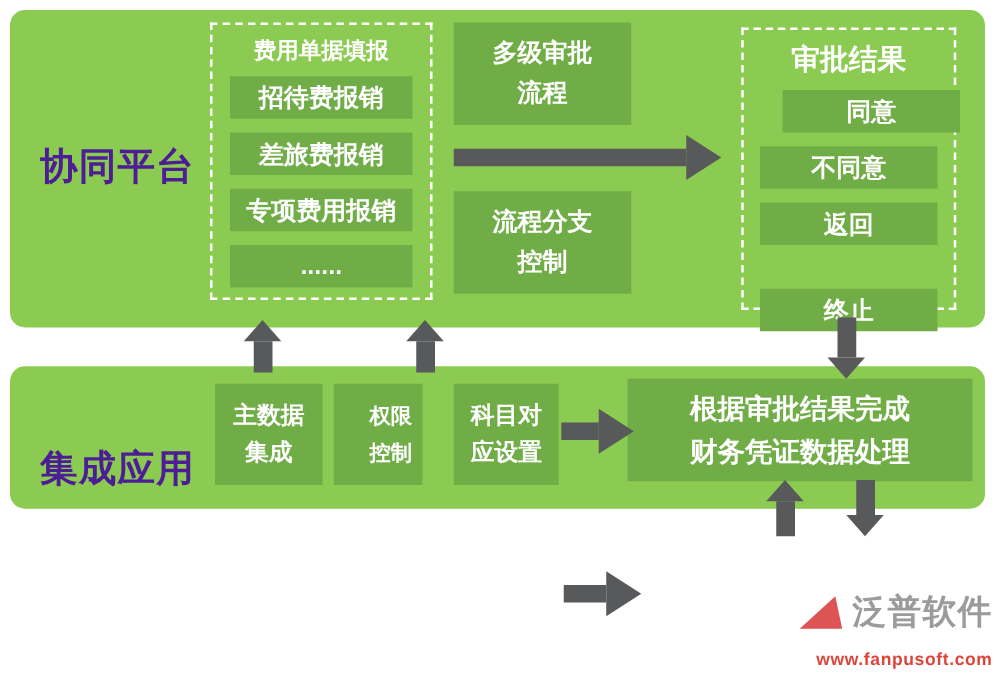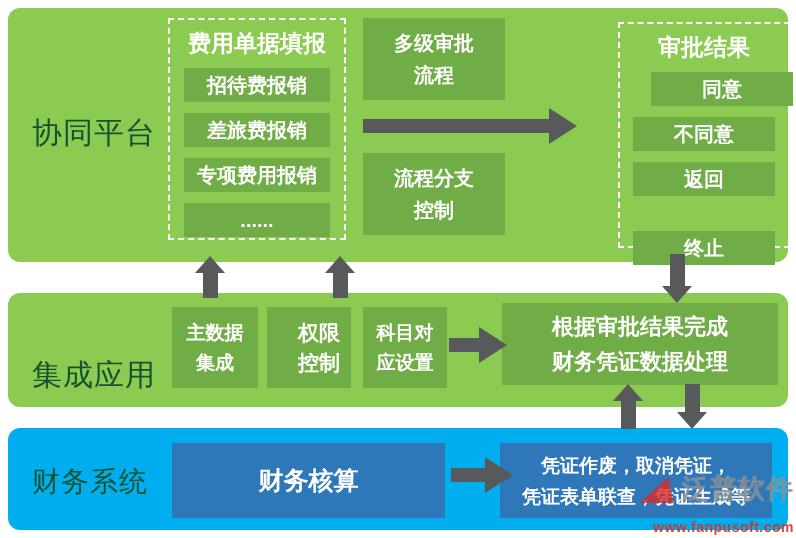--- a/index.html
+++ b/index.html
@@ -8,21 +8,21 @@
     font-family:"Liberation Sans","DejaVu Sans",sans-serif;
     -webkit-font-smoothing:antialiased;
   }
   .band{position:absolute;left:8px;width:780px;border-radius:12px;}
   .band.green{background:#8ccb51;}
   .band.cyan{background:#00aeef;}
   #band-collab{top:8px;height:254px;}
   #band-integration{top:293px;height:114px;}
   #band-finance{top:428px;height:102px;}
 
-  .band-label{position:absolute;color:#14532d;font-weight:normal;letter-spacing:1px;white-space:nowrap;}
+  .band-label{position:absolute;color:#4c1d95;font-weight:bold;letter-spacing:1px;white-space:nowrap;}
 
   .dashedbox{position:absolute;border:2px dashed #ffffff;box-sizing:border-box;}
   .dashed-title{color:#fff;font-weight:bold;text-align:center;white-space:nowrap;}
   .gbox{background:#70ad47;color:#fff;font-weight:bold;display:flex;align-items:center;justify-content:center;text-align:left;box-sizing:border-box;}
   .bbox{background:#2e77b8;color:#fff;font-weight:bold;display:flex;flex-direction:column;align-items:center;justify-content:center;text-align:center;box-sizing:border-box;position:absolute;}
   .stack{display:flex;flex-direction:column;gap:11px;align-items:center;}
 
   
   .arr-right{position:absolute;display:flex;align-items:center;z-index:6;}
   .arr-right .stem{flex:1;height:14px;background:#58595b;}
@@ -44,40 +44,40 @@
 </style>
 </head>
 <body>
 
 <div id="stage">
 
   <div class="band green" id="band-collab">
     <div class="band-label" style="left:24px;top:105px;font-size:30px;">协同平台</div>
 
     <div class="dashedbox" style="left:160px;top:10px;width:178px;height:222px;padding-top:8px;">
-      <div class="dashed-title" style="font-size:23px;margin-bottom:9px;">费用单据填报</div>
+      <div class="dashed-title" style="font-size:18px;margin-bottom:9px;">费用单据填报</div>
       <div class="stack">
         <div class="gbox item">招待费报销</div>
         <div class="gbox item">差旅费报销</div>
         <div class="gbox item">专项费用报销</div>
         <div class="gbox item">......</div>
       </div>
     </div>
 
     <div class="gbox two-line" style="position:absolute;left:355px;top:10px;width:142px;height:82px;flex-direction:column;">
       <div>多级审批</div>
       <div>流程</div>
     </div>
 
     <div class="gbox two-line" style="position:absolute;left:355px;top:145px;width:142px;height:82px;flex-direction:column;">
       <div>流程分支</div>
       <div>控制</div>
     </div>
 
-    <div class="dashedbox" style="left:610px;top:14px;width:172px;height:226px;padding-top:8px;">
+    <div class="dashedbox" style="left:585px;top:14px;width:172px;height:226px;padding-top:8px;">
       <div class="dashed-title" style="font-size:23px;margin-bottom:9px;">审批结果</div>
       <div class="stack">
         <div class="gbox item" style="width:142px;margin-left:36px;">同意</div>
         <div class="gbox item" style="width:142px;">不同意</div>
         <div class="gbox item" style="width:142px;">返回</div>
         <div class="gbox item" style="width:142px;margin-top:24px;">终止</div>
       </div>
     </div>
   </div>
 
@@ -86,52 +86,40 @@
     <div class="head"></div>
   </div>
 
   <div class="band green" id="band-integration">
     <div class="band-label" style="left:24px;top:38px;font-size:30px;margin-top:24px;">集成应用</div>
 
     <div class="gbox two-line" style="position:absolute;left:164px;top:14px;width:86px;height:81px;flex-direction:column;line-height:30px;font-size:19px;">
       <div>主数据</div>
       <div>集成</div>
     </div>
-    <div class="gbox two-line" style="position:absolute;left:259px;top:14px;width:84px;height:81px;flex-direction:column;line-height:30px;font-size:21px;padding-left:20px;">
+    <div class="gbox two-line" style="position:absolute;left:259px;top:14px;width:71px;height:81px;flex-direction:column;line-height:30px;font-size:17px;padding-left:20px;">
       <div>权限</div>
       <div>控制</div>
     </div>
     <div class="gbox two-line" style="position:absolute;left:355px;top:14px;width:84px;height:81px;flex-direction:column;line-height:30px;font-size:19px;">
       <div>科目对</div>
       <div>应设置</div>
     </div>
 
     <div class="gbox" style="position:absolute;left:494px;top:10px;width:276px;height:82px;flex-direction:column;font-size:22px;line-height:35px;">
       <div>根据审批结果完成</div>
       <div>财务凭证数据处理</div>
     </div>
   </div>
 
   <div class="arr-right" style="left:449px;top:327px;width:58px;height:36px;">
     <div class="stem"></div>
     <div class="head"></div>
   </div>
 
-  <div class="band cyan" id="band-finance">
-    <div class="band-label" style="left:24px;top:35px;font-size:28px;">财务系统</div>
-
-    <div class="bbox" style="left:164px;top:15px;width:273px;height:75px;font-size:25px;">
-      <div>财务核算</div>
-    </div>
-
-    <div class="bbox" style="left:492px;top:15px;width:272px;height:75px;font-size:19px;line-height:31px;">
-      <div>凭证作废，取消凭证，</div>
-      <div>凭证表单联查，凭证生成等</div>
-    </div>
-  </div>
 
   <div class="arr-right" style="left:451px;top:457px;width:62px;height:36px;">
     <div class="stem"></div>
     <div class="head"></div>
   </div>
 
   <div class="arr-v" style="left:195px;top:256px;width:30px;height:42px;">
     <div class="head-up"></div>
     <div class="stem"></div>
   </div>

